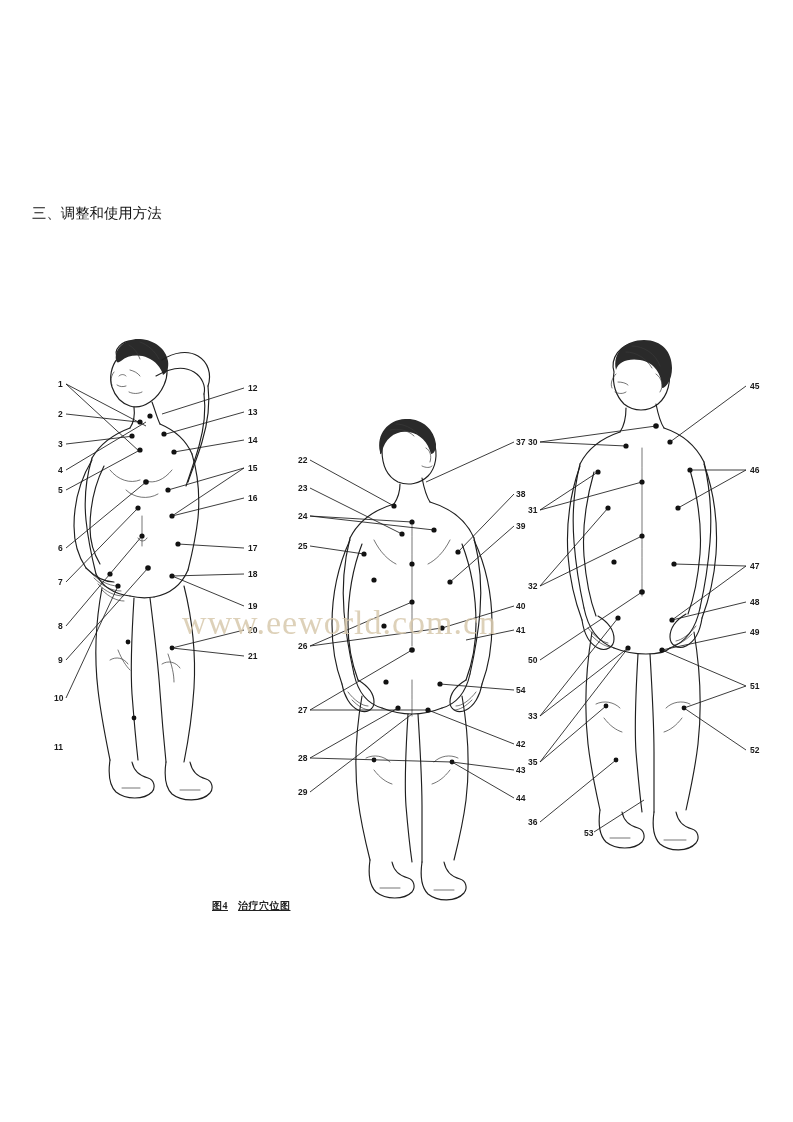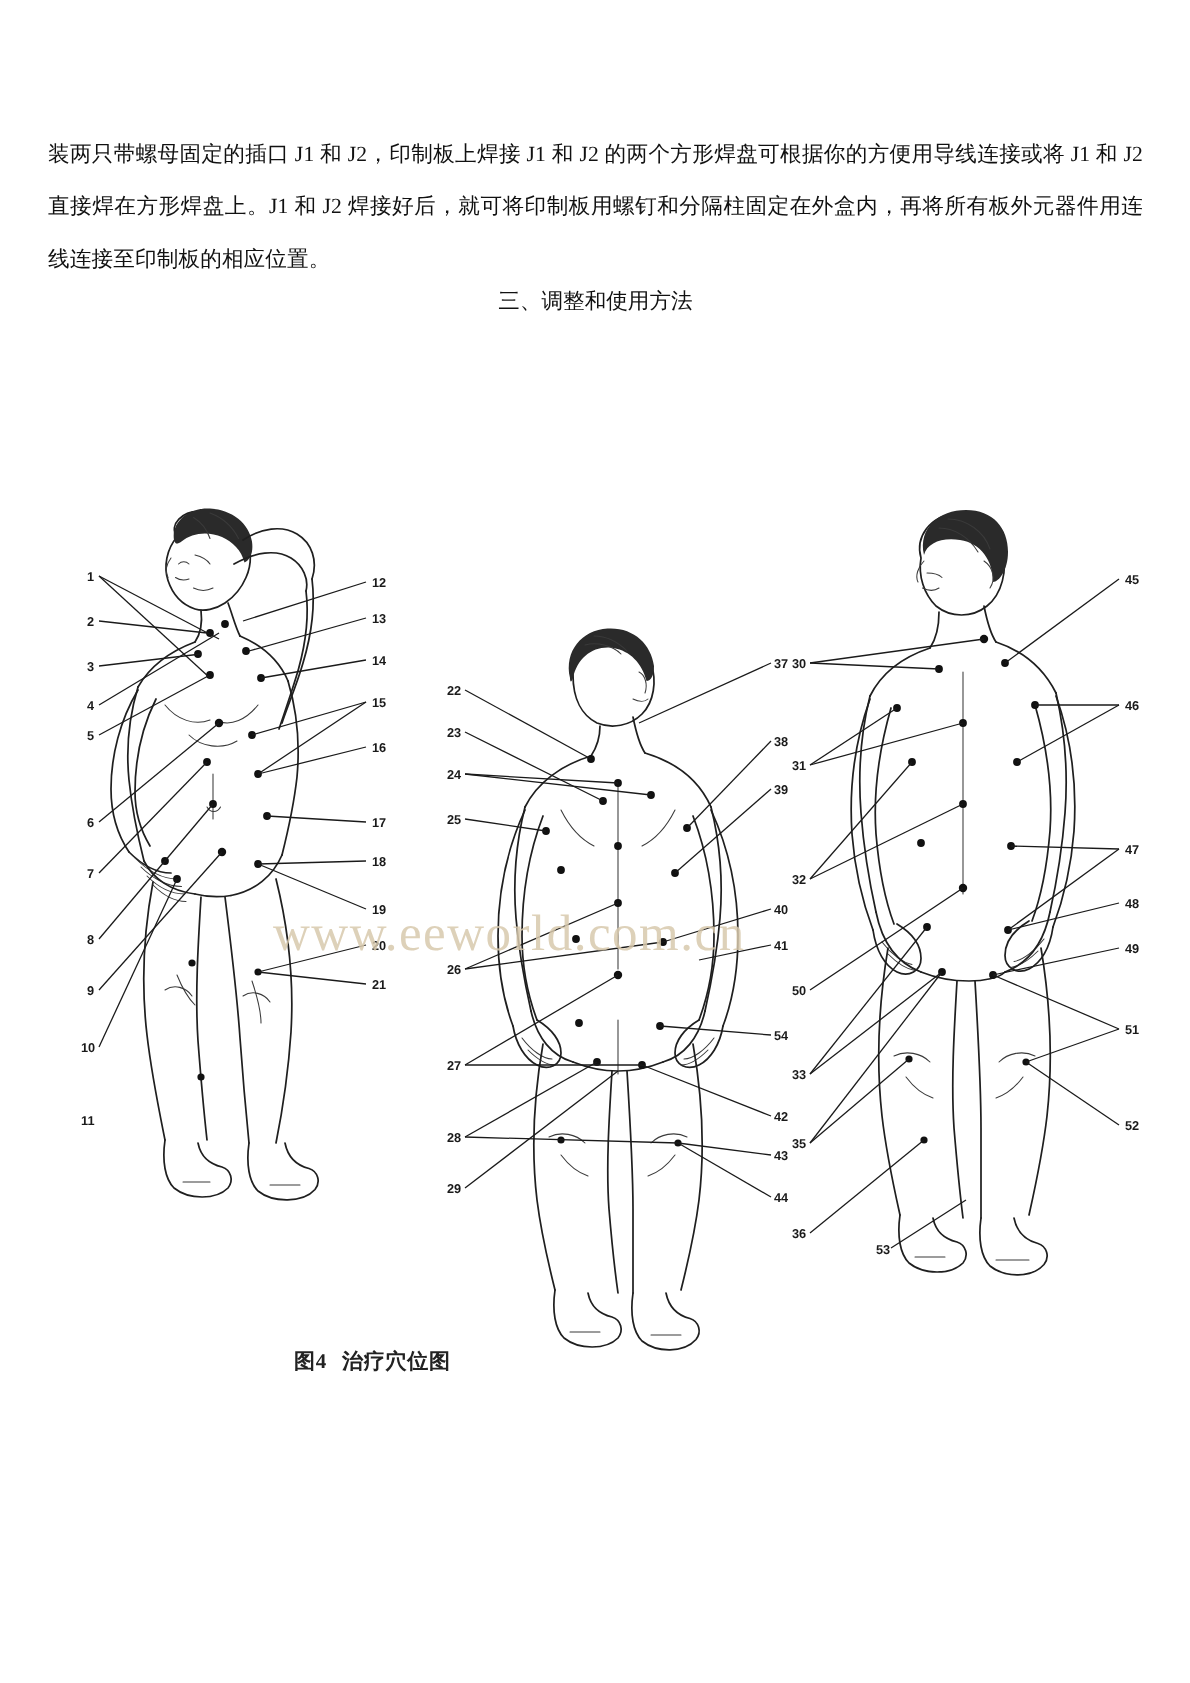--- a/index.html
+++ b/index.html
@@ -23,21 +23,21 @@
     color:#111;
     letter-spacing:0.1px;
   }
   .heading {
     font-size:14.4px;
     line-height:35px;
     color:#111;
   }
 
   #block-top    { top:86px; }
-  #block-head   { top:184px;text-align:center; }
+  #block-head   { top:196px; }
   #block-use    { top:224px; }
   #block-bottom { top:936px; }
 
   
   #figure-area {
     position:absolute;
     left:22px; top:330px;
     width:752px; height:600px;
   }
   #figure-svg { display:block; width:752px; height:600px; }
@@ -53,45 +53,43 @@
     color:#d8c9ad;
     opacity:0.85;
     white-space:nowrap;
     pointer-events:none;
     user-select:none;
   }
 
   
   #fig-caption {
     position:absolute;
-    left:196px; top:899px;
-    font-size:14px;
+    left:212px; top:899px;
+    font-size:10px;
     font-weight:bold;
     color:#222;
     letter-spacing:0.5px;
     white-space:nowrap;
+    text-decoration:underline;
   }
   #fig-caption .cap-num { margin-right:10px; }
 
   
   .callout { font-family:"Liberation Sans", sans-serif; font-size:8.5px; font-weight:bold; fill:#1a1a1a; }
   .lead { stroke:#1a1a1a; stroke-width:0.85; fill:none; }
   .body-line { stroke:#1f1f1f; stroke-width:1.15; fill:none; stroke-linecap:round; stroke-linejoin:round; }
   .body-thin { stroke:#3a3a3a; stroke-width:0.7; fill:none; stroke-linecap:round; }
   .pt { fill:#111; }
   .hair { fill:#2a2a2a; }
 </style>
 </head>
 <body>
 
 <div class="page">
 
-  <div class="textblock" id="block-top">
-    <div class="para">装两只带螺母固定的插口 J1 和 J2，印制板上焊接 J1 和 J2 的两个方形焊盘可根据你的方便用导线连接或将 J1 和 J2 直接焊在方形焊盘上。J1 和 J2 焊接好后，就可将印制板用螺钉和分隔柱固定在外盒内，再将所有板外元器件用连线连接至印制板的相应位置。</div>
-  </div>
 
   <div class="textblock" id="block-head">
     <div class="heading">三、调整和使用方法</div>
   </div>
 
 
   <div id="figure-area">
     <svg id="figure-svg" viewBox="0 0 752 600" xmlns="http://www.w3.org/2000/svg">
 
       <g>

